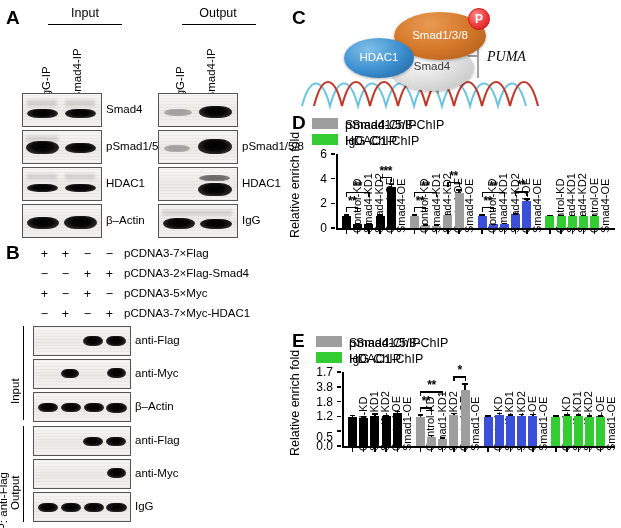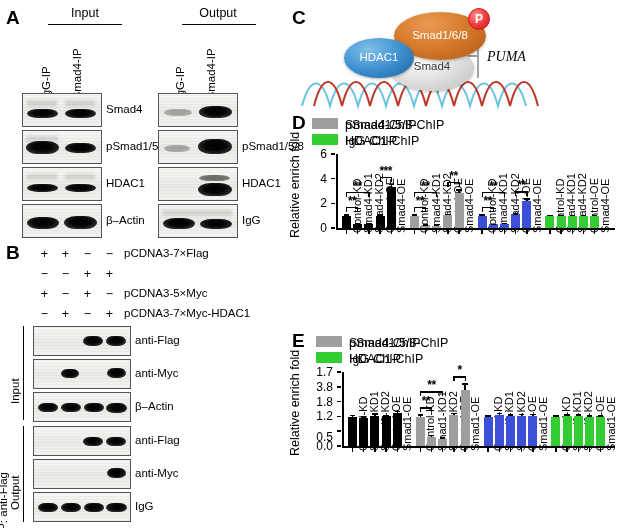--- a/index.html
+++ b/index.html
@@ -181,20 +181,21 @@
   <div class="pm" style="left:38px;top:248px;">+</div>
   <div class="pm" style="left:59px;top:248px;">+</div>
   <div class="pm" style="left:81px;top:248px;">−</div>
   <div class="pm" style="left:103px;top:248px;">−</div>
   <div class="pm-name" style="left:124px;top:248px;">pCDNA3-7×Flag</div>
 
   <div class="pm" style="left:38px;top:268px;">−</div>
   <div class="pm" style="left:59px;top:268px;">−</div>
   <div class="pm" style="left:81px;top:268px;">+</div>
   <div class="pm" style="left:103px;top:268px;">+</div>
+  <div class="pm-name" style="left:124px;top:268px;">pCDNA3-2×Flag-Smad4</div>
 
   <div class="pm" style="left:38px;top:288px;">+</div>
   <div class="pm" style="left:59px;top:288px;">−</div>
   <div class="pm" style="left:81px;top:288px;">+</div>
   <div class="pm" style="left:103px;top:288px;">−</div>
   <div class="pm-name" style="left:124px;top:288px;">pCDNA3-5×Myc</div>
 
   <div class="pm" style="left:38px;top:308px;">−</div>
   <div class="pm" style="left:59px;top:308px;">+</div>
   <div class="pm" style="left:81px;top:308px;">−</div>
@@ -261,21 +262,21 @@
   <div style="position:absolute;left:487px;top:49px;font-size:14px;font-style:italic;font-family:'Liberation Serif',serif;">PUMA</div>
 
   <div class="c-oval" style="left:390px;top:45px;width:84px;height:46px;
        background:radial-gradient(ellipse at 35% 28%, #fefefe 0%, #e3e3e3 45%, #bdbdbd 100%);
        box-shadow:0 1px 3px rgba(0,0,0,.3);"></div>
   <div class="c-text dark" style="left:390px;top:61px;width:84px;">Smad4</div>
 
   <div class="c-oval" style="left:394px;top:12px;width:92px;height:48px;
        background:radial-gradient(ellipse at 38% 25%, #e99a52 0%, #d4782a 50%, #ad5a17 100%);
        box-shadow:0 1px 3px rgba(0,0,0,.3);"></div>
-  <div class="c-text" style="left:394px;top:30px;width:92px;">Smad1/6/8</div>
+  <div class="c-text" style="left:394px;top:30px;width:92px;">Smad1/3/8</div>
 
   <div class="c-oval" style="left:344px;top:38px;width:70px;height:40px;
        background:radial-gradient(ellipse at 35% 28%, #7fc0e8 0%, #3c8fd0 52%, #1e5f96 100%);
        box-shadow:0 1px 3px rgba(0,0,0,.3);"></div>
   <div class="c-text" style="left:344px;top:52px;width:70px;">HDAC1</div>
 
   <div class="c-oval" style="left:468px;top:8px;width:22px;height:22px;
        background:radial-gradient(circle at 35% 30%, #ff8a8a 0%, #ef3a3a 55%, #b81f1f 100%);
        border:1.6px solid #d41414;box-sizing:border-box;"></div>
   <div class="c-text" style="left:468px;top:13px;width:22px;font-weight:bold;font-size:12px;">P</div>

